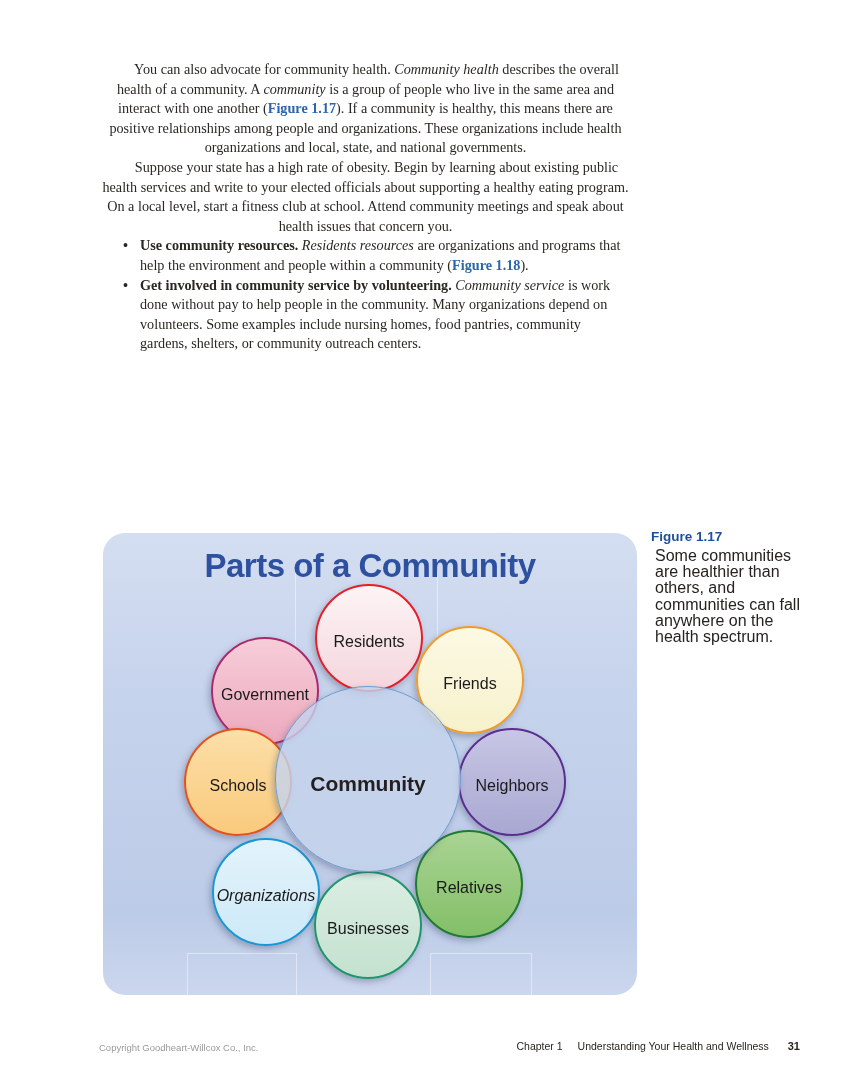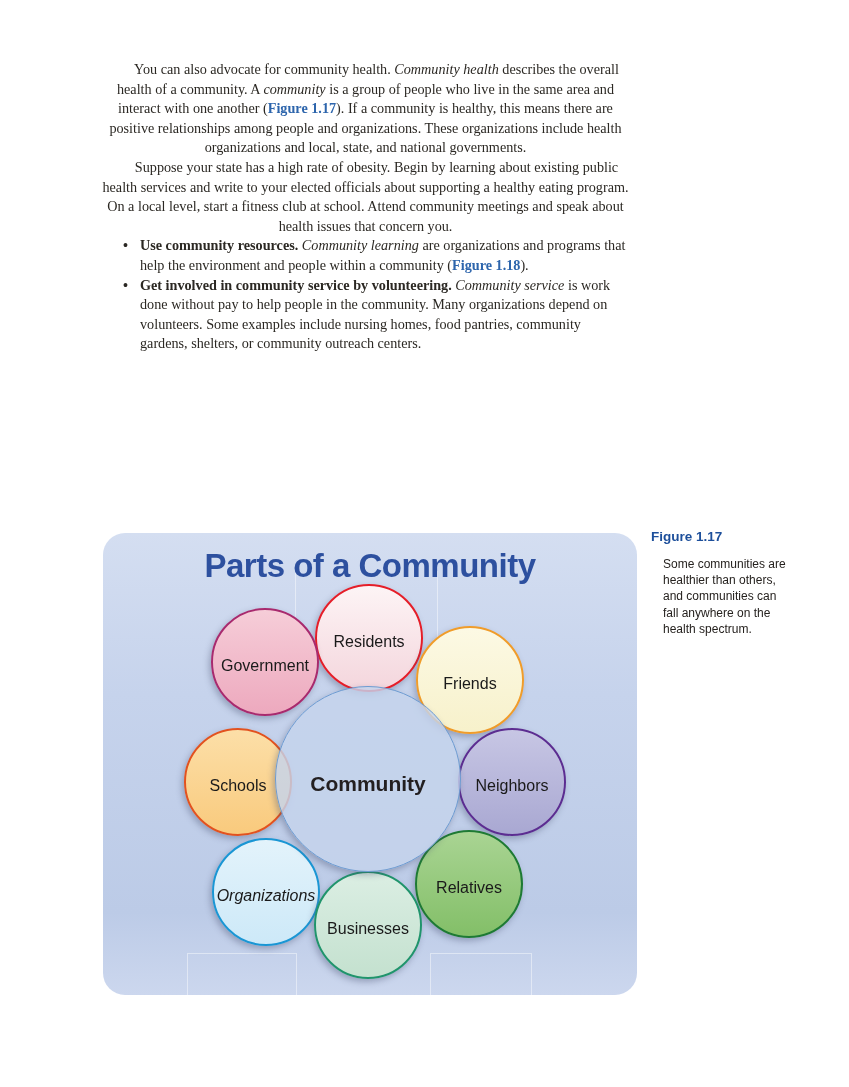--- a/index.html
+++ b/index.html
@@ -46,21 +46,21 @@
     text-align:center;
   }
   .circle .lbl{font-size:16px;color:#1a1a1a;line-height:1;margin-top:8px;}
   .circle.center .lbl{font-size:21px;font-weight:bold;color:#231f20;}
   
   .caption{
     position:absolute;left:651px;top:529px;width:155px;
     font-family:"Liberation Sans","DejaVu Sans",sans-serif;
   }
   .caption .cap-head{font-size:13.5px;font-weight:bold;margin:0 0 4px 0;}
-  .caption .cap-text{font-size:12px;line-height:16.2px;color:#26221f;margin:12px;}
+  .caption .cap-text{font-size:16px;line-height:16.2px;color:#26221f;margin:4px;}
   
   .footer{
     position:absolute;left:99px;right:49px;top:1040px;height:16px;
     font-family:"Liberation Sans","DejaVu Sans",sans-serif;
     font-size:10.5px;color:#29251f;
   }
   .footer .copyright{position:absolute;left:0;top:2px;font-size:9.5px;color:#9b9b9b;}
   .footer .right{position:absolute;right:0;top:0;white-space:nowrap;}
   .footer .chapter{margin-right:12px;}
   .footer .chapter-title{margin-right:16px;}
@@ -70,42 +70,42 @@
 <body>
 
 <div class="page">
 
   <div class="body-text">
     <p><span>You can also advocate for community health. </span><span class="run-i">Community health</span><span> describes the overall health of a community. A </span><span class="run-i">community</span><span> is a group of people who live in the same area and interact with one another (</span><span class="run-link">Figure 1.17</span><span>). If a community is healthy, this means there are positive relationships among people and organizations. These organizations include health organizations and local, state, and national governments.</span></p>
     <p><span>Suppose your state has a high rate of obesity. Begin by learning about existing public health services and write to your elected officials about supporting a healthy eating program. On a local level, start a fitness club at school. Attend community meetings and speak about health issues that concern you.</span></p>
     <ul class="bullets">
       <li>
         <span class="marker">•</span>
-        <span class="li-body"><span class="run-b">Use community resources. </span><span class="run-i">Community learning</span><span> are organizations and programs that help the environment and people within a community (</span><span class="run-link">Figure 1.18</span><span>).</span></span>
+        <span class="li-body"><span class="run-b">Use community resources. </span><span class="run-i">Residents resources</span><span> are organizations and programs that help the environment and people within a community (</span><span class="run-link">Figure 1.18</span><span>).</span></span>
       </li>
       <li>
         <span class="marker">•</span>
         <span class="li-body"><span class="run-b">Get involved in community service by volunteering. </span><span class="run-i">Community service</span><span> is work done without pay to help people in the community. Many organizations depend on volunteers. Some examples include nursing homes, food pantries, community gardens, shelters, or community outreach centers.</span></span>
       </li>
     </ul>
   </div>
 
   <div class="figure-panel">
 
     <div class="deco" style="left:192px;top:38px;width:0;height:115px;border-width:0 0 0 1px;"></div>
     <div class="deco" style="left:334px;top:38px;width:0;height:115px;border-width:0 0 0 1px;"></div>
     <div class="deco" style="left:84px;top:420px;width:108px;height:60px;"></div>
     <div class="deco" style="left:327px;top:420px;width:100px;height:60px;"></div>
 
     <div class="figure-title" style="color: rgb(45, 80, 159);">Parts of a Community</div>
     <div>
         <div class="circle" style="left: 212px; top: 51px; height: 104px; width: 104px; border: 2px solid rgb(229, 30, 41); background: linear-gradient(rgb(253, 244, 245), rgb(244, 214, 221));">
           <span class="lbl">Residents</span>
         </div>
-        <div class="circle" style="left: 108px; top: 75px; height: 104px; width: 104px; border: 2px solid rgb(168, 42, 110); background: linear-gradient(rgb(246, 205, 216), rgb(237, 169, 190)); text-align: center;">
+        <div class="circle" style="left: 108px; top: 104px; height: 104px; width: 104px; border: 2px solid rgb(168, 42, 110); background: linear-gradient(rgb(246, 205, 216), rgb(237, 169, 190)); text-align: center;">
           <span class="lbl">Government</span>
         </div>
         <div class="circle" style="left: 313px; top: 93px; height: 104px; width: 104px; border: 2px solid rgb(240, 156, 42); background: linear-gradient(rgb(252, 249, 228), rgb(247, 241, 203));">
           <span class="lbl">Friends</span>
         </div>
         <div class="circle" style="left: 81px; top: 195px; height: 104px; width: 104px; border: 2px solid rgb(226, 82, 31); background: linear-gradient(rgb(252, 223, 168), rgb(249, 202, 125));">
           <span class="lbl">Schools</span>
         </div>
         <div class="circle" style="left: 355px; top: 195px; height: 104px; width: 104px; border: 2px solid rgb(92, 45, 145); background: linear-gradient(rgb(199, 198, 228), rgb(169, 168, 210));">
           <span class="lbl">Neighbors</span>
@@ -123,14 +123,22 @@
           <span class="lbl">Community</span>
         </div>
       </div>
   </div>
 
   <div class="caption">
     <p class="cap-head" style="color: rgb(29, 79, 155);">Figure 1.17</p>
     <p class="cap-text">Some communities are healthier than others, and communities can fall anywhere on the health spectrum.</p>
   </div>
 
+  <div class="footer">
+    <span class="copyright">Copyright Goodheart-Willcox Co., Inc.</span>
+    <span class="right">
+      <span class="chapter">Chapter 1</span>
+      <span class="chapter-title">Understanding Your Health and Wellness</span>
+      <span class="page-num">31</span>
+    </span>
+  </div>
 
 </div>
 
 </body></html>

